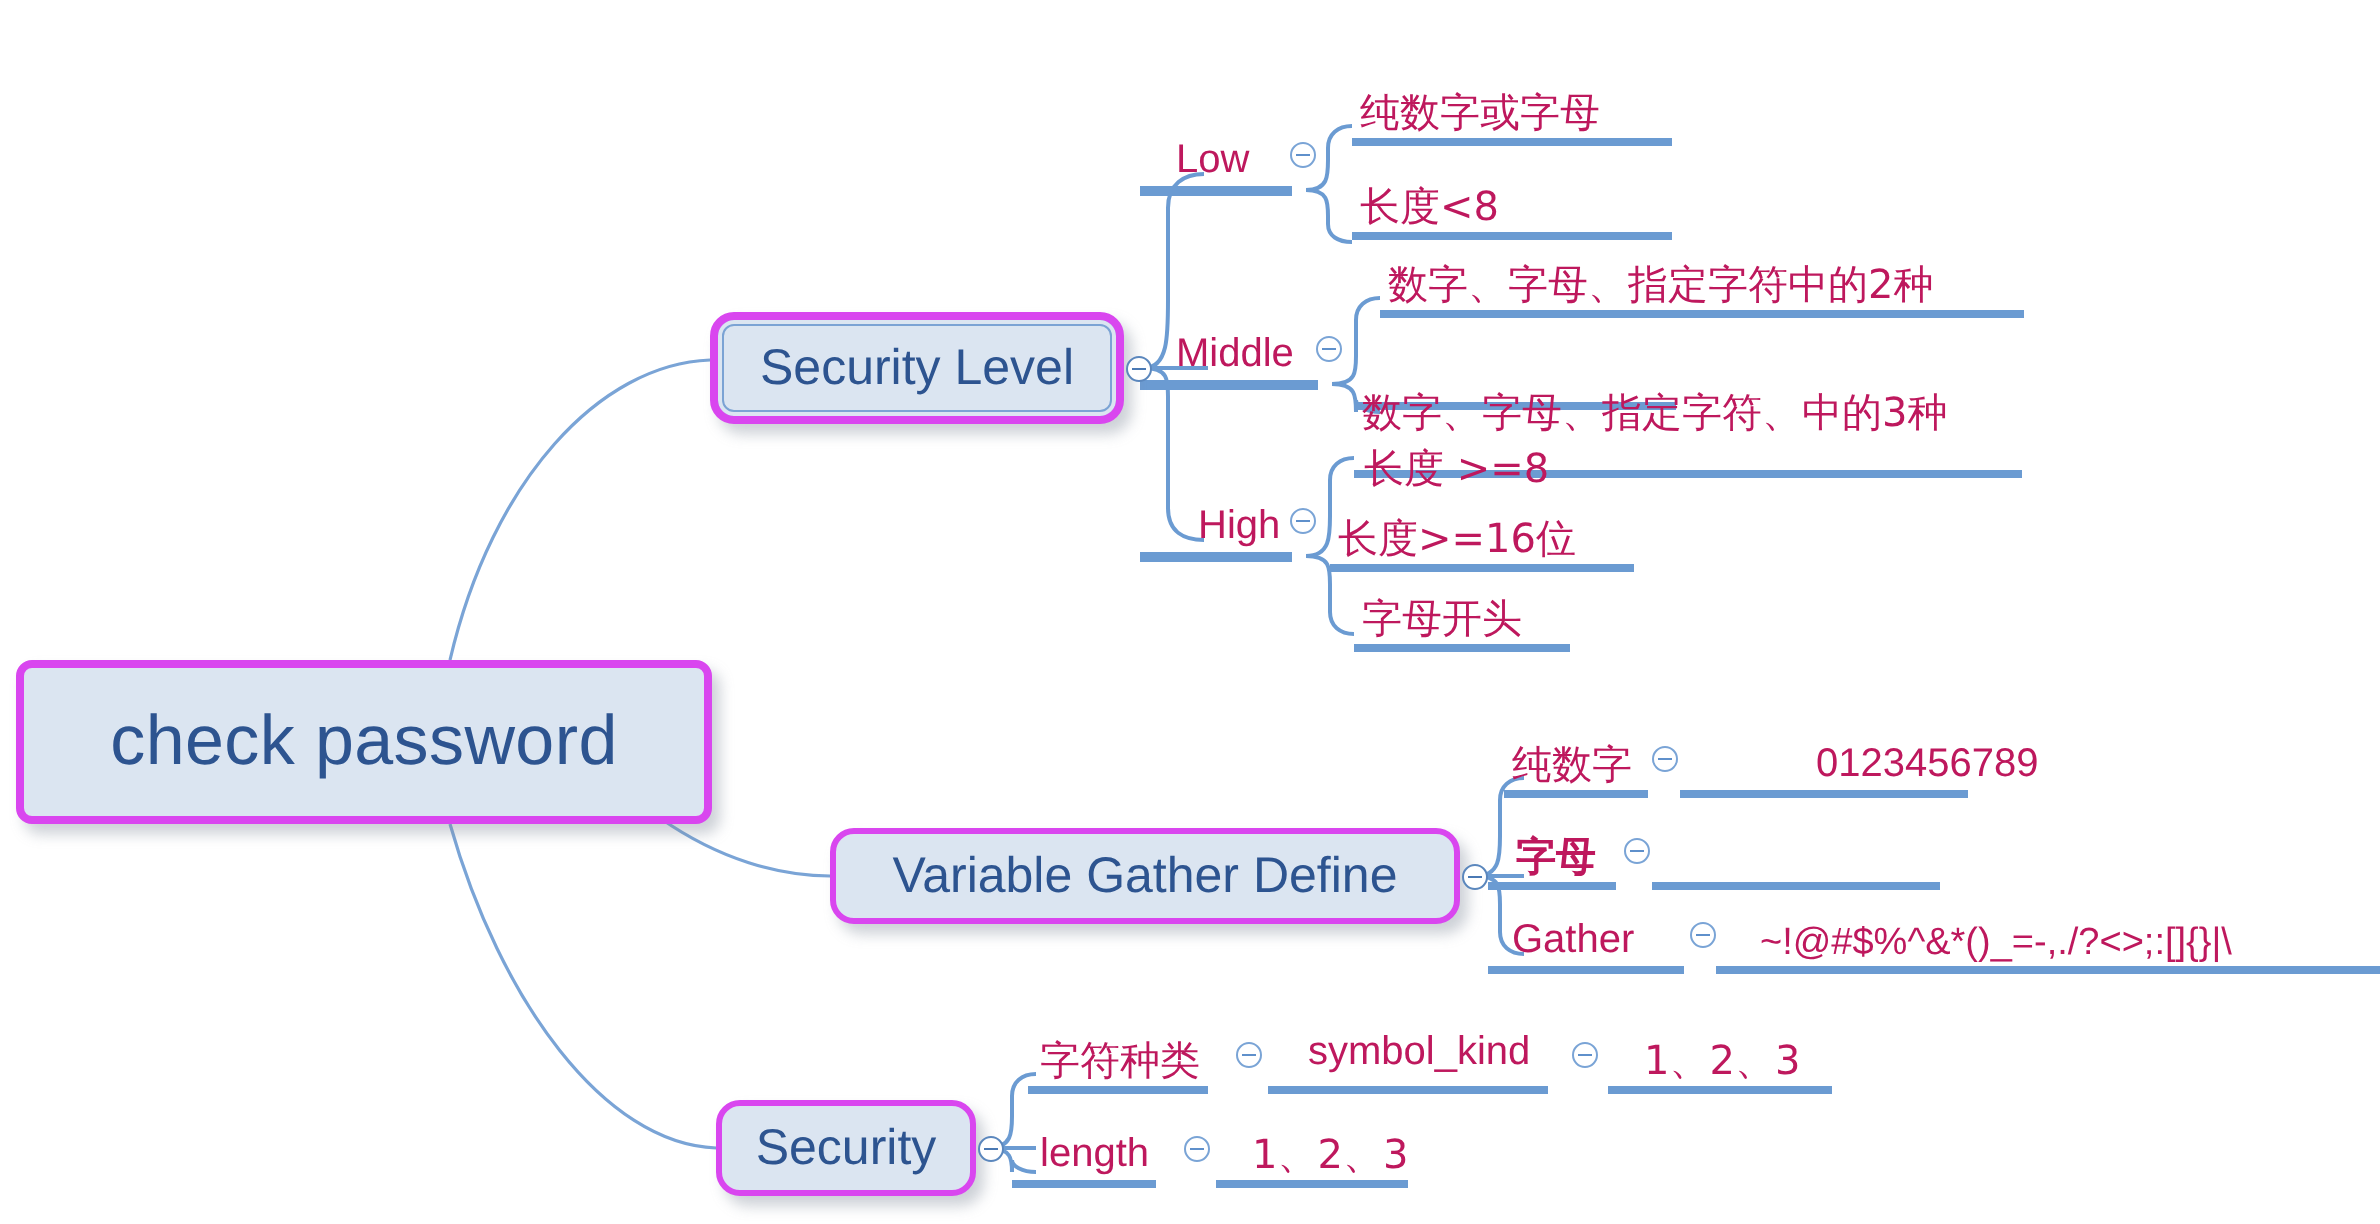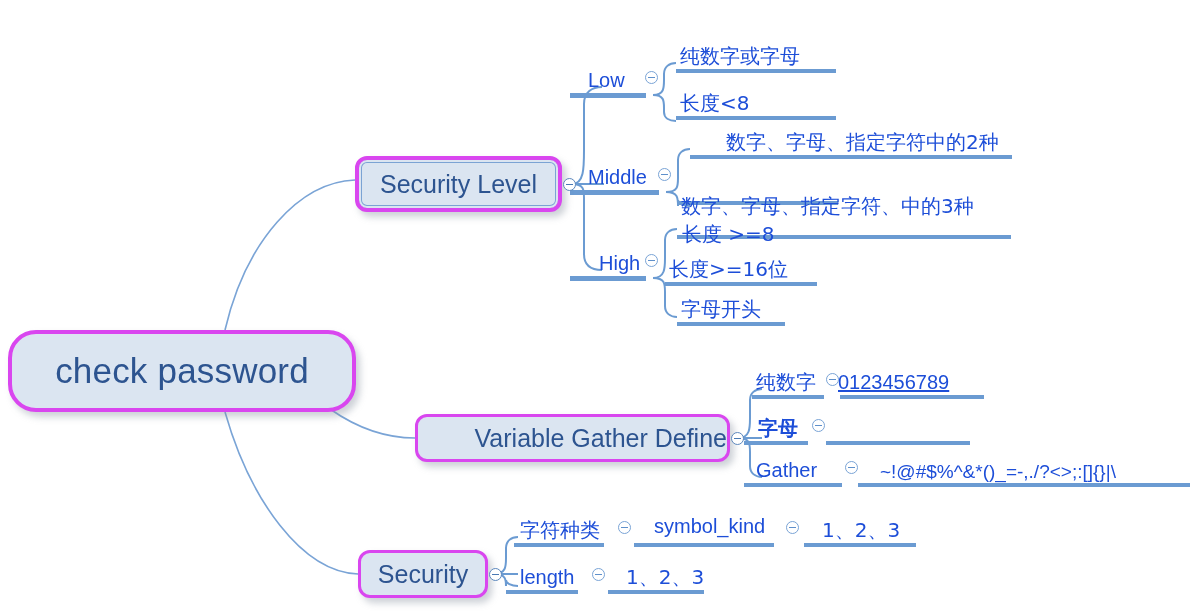--- a/index.html
+++ b/index.html
@@ -39,41 +39,41 @@
     display: flex;
     align-items: center;
     justify-content: center;
     box-shadow: 4px 5px 7px rgba(130,140,155,0.40);
     white-space: nowrap;
     z-index: 5;
   }
   .topic.root {
     font-size: 35px;
     border-width: 4px;
-    border-radius: 28px;
+    border-radius: 8px;
     letter-spacing: .2px;
   }
   .topic.lvl1 {
     font-size: 25px;
     border-width: 3px;
     border-radius: 12px;
   }
   
   .topic.dbl {
     border-width: 4px;
     box-shadow: inset 0 0 0 2px #dbe5f1, inset 0 0 0 3px #7ba3d4,
                 4px 5px 7px rgba(130,140,155,0.40);
   }
 
   
   .node {
     position: absolute;
     box-sizing: border-box;
     white-space: nowrap;
-    color: #1d4ed8;
+    color: #be185d;
     display: flex;
     align-items: flex-end;
     z-index: 4;
   }
   .node .txt {
     display: block;
     line-height: 1.05;
     padding: 0 2px 3px 2px;
   }
   .node.cn  { font-family: "DejaVu Sans", "Liberation Sans", sans-serif; }
@@ -181,21 +181,21 @@
   </svg>
 
   <div class="topic root" style="left:8px; top:330px; width:348px; height:82px;">
     <span>check password</span>
   </div>
 
   <div class="topic lvl1 dbl" style="left:355px; top:156px; width:207px; height:56px;">
     <span>Security Level</span>
   </div>
 
-  <div class="topic lvl1" style="left:415px; top:414px; width:315px; height:48px;justify-content:flex-end;">
+  <div class="topic lvl1" style="left:415px; top:414px; width:315px; height:48px;">
     <span>Variable Gather Define</span>
   </div>
 
   <div class="topic lvl1" style="left:358px; top:550px; width:130px; height:48px;">
     <span>Security</span>
   </div>
 
   <div class="node s20" style="left:586px; top:62px; height:32px;">
     <span class="txt">Low</span>
   </div>
@@ -206,21 +206,21 @@
   </div>
   <div class="node cn s20" style="left:678px; top:85px; height:32px;">
     <span class="txt">长度&lt;8</span>
   </div>
 
   <div class="node s20" style="left:586px; top:159px; height:32px;">
     <span class="txt">Middle</span>
   </div>
   <div class="handle" style="left:658px; top:168px;"></div>
 
-  <div class="node cn s20" style="left:724px; top:124px; height:32px;">
+  <div class="node cn s20" style="left:692px; top:124px; height:32px;">
     <span class="txt">数字、字母、指定字符中的2种</span>
   </div>
   <div class="node cn s20" style="left:680px; top:184px; height:32px;margin-top:32px;">
     <span class="txt">长度 &gt;=8</span>
   </div>
 
   <div class="node s20" style="left:597px; top:245px; height:32px;">
     <span class="txt">High</span>
   </div>
   <div class="handle" style="left:645px; top:254px;"></div>
@@ -232,21 +232,21 @@
     <span class="txt">长度&gt;=16位</span>
   </div>
   <div class="node cn s20" style="left:679px; top:291px; height:32px;">
     <span class="txt">字母开头</span>
   </div>
 
   <div class="node cn s20" style="left:754px; top:364px; height:32px;">
     <span class="txt">纯数字</span>
   </div>
   <div class="handle" style="left:826px; top:373px;"></div>
-  <div class="node s20" style="left:836px; top:364px; height:32px;text-decoration:underline;">
+  <div class="node s20" style="left:906px; top:364px; height:32px;">
     <span class="txt">0123456789</span>
   </div>
 
   <div class="node cn s20" style="left:756px; top:410px; height:32px;font-weight:bold;">
     <span class="txt">字母</span>
   </div>
   <div class="handle" style="left:812px; top:419px;"></div>
 
   <div class="node s20" style="left:754px; top:452px; height:32px;">
     <span class="txt">Gather</span>

